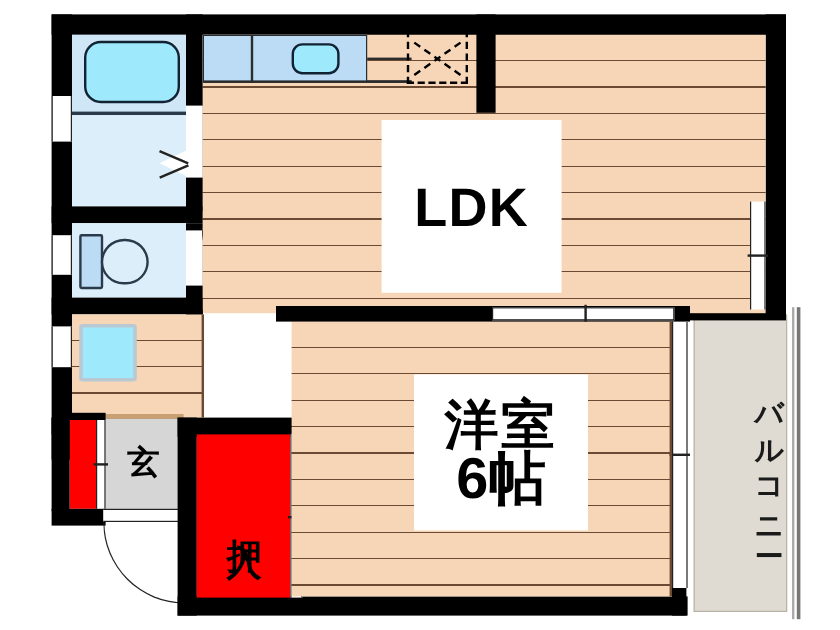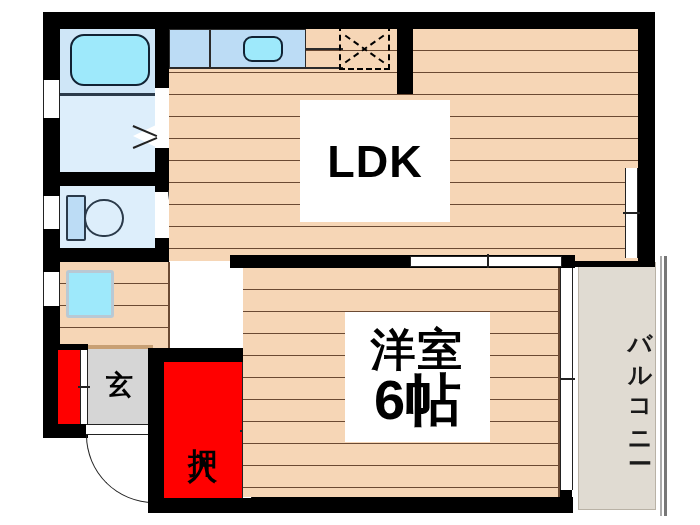--- a/index.html
+++ b/index.html
@@ -110,21 +110,21 @@
     display: flex;
     flex-direction: column;
     align-items: center;
     justify-content: center;
     line-height: 1.0;
     color: #000;
   }
   .lbl-ldk-name { font-size: 45px; font-weight: 700; letter-spacing: 1px; }
   .lbl-ldk-area { font-size: 41px; font-weight: 700; letter-spacing: 0px; }
   .lbl-room-name{ font-size: 45px; font-weight: 700; letter-spacing: 2px; }
-  .lbl-room-area{ font-size: 56px; font-weight: 700; }
+  .lbl-room-area{ font-size: 48px; font-weight: 700; }
   .lbl-small {
     color: #000;
     font-size: 27px;
     font-weight: 700;
     text-align: center;
   }
   .lbl-vert-red {
     color: #000;
     font-size: 29px;
     font-weight: 700;
@@ -254,21 +254,21 @@
   <div class="abs sink-basin" style="left:243px; top:36px; width:40px; height:26px;"></div>
 
   <div class="abs rail" style="left:306px; top:48px; width:37px; height:2px;"></div>
   <div class="abs rail" style="left:306px; top:67px; width:37px; height:2px;"></div>
   <div class="abs rail" style="left:169px; top:67px; width:174px; height:2px;"></div>
 
   <div class="abs fridge-box" style="left:339px; top:25px; width:51px; height:45px; overflow:hidden;"></div>
 
   <div class="abs wall" style="left:397px; top:12px; width:16px; height:82px;"></div>
 
-  <div class="abs label-box" style="left:300px; top:100px; width:150px; height:122px;">
+  <div class="abs label-box" style="left:318px; top:100px; width:150px; height:144px;">
     <div class="lbl-ldk-name">LDK</div>
   </div>
 
   <div class="abs wall" style="left:169px; top:96px; width:0px; height:0px;"></div>
 
   <div class="abs wall" style="left:230px; top:255px; width:345px; height:13px;"></div>
 
   <div class="abs slide-door" style="left:410px; top:256px; width:152px; height:11px;"></div>
   <div class="abs" style="left:487px; top:254px; width:1.6px; height:15px; background:#222;"></div>
 

